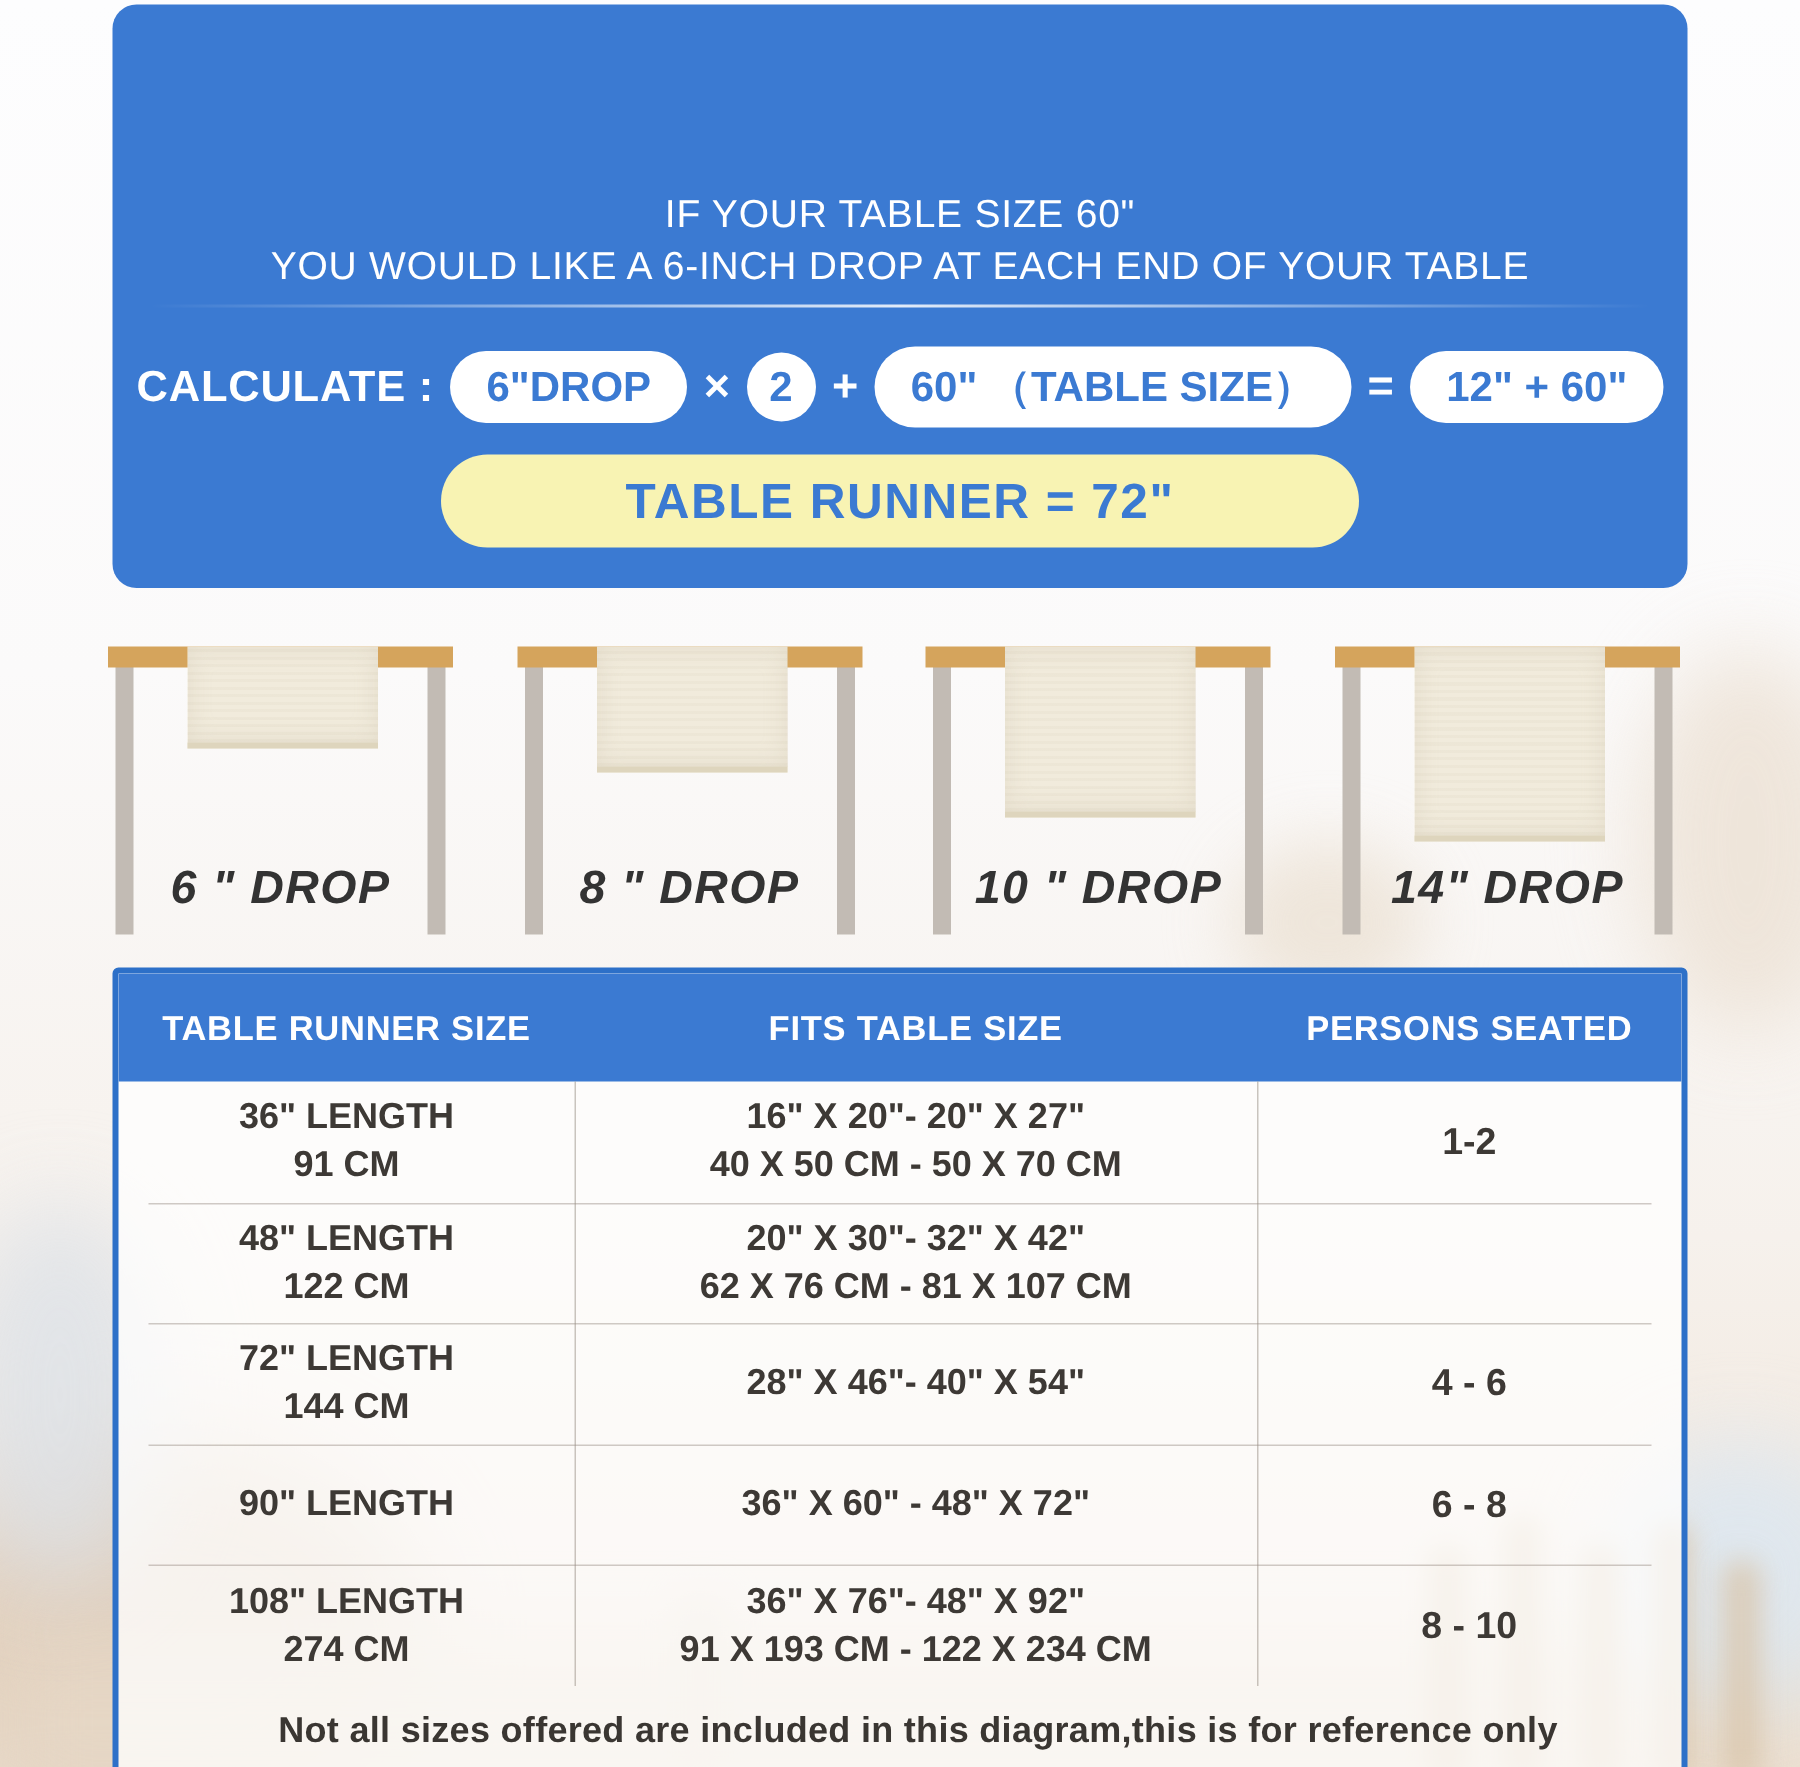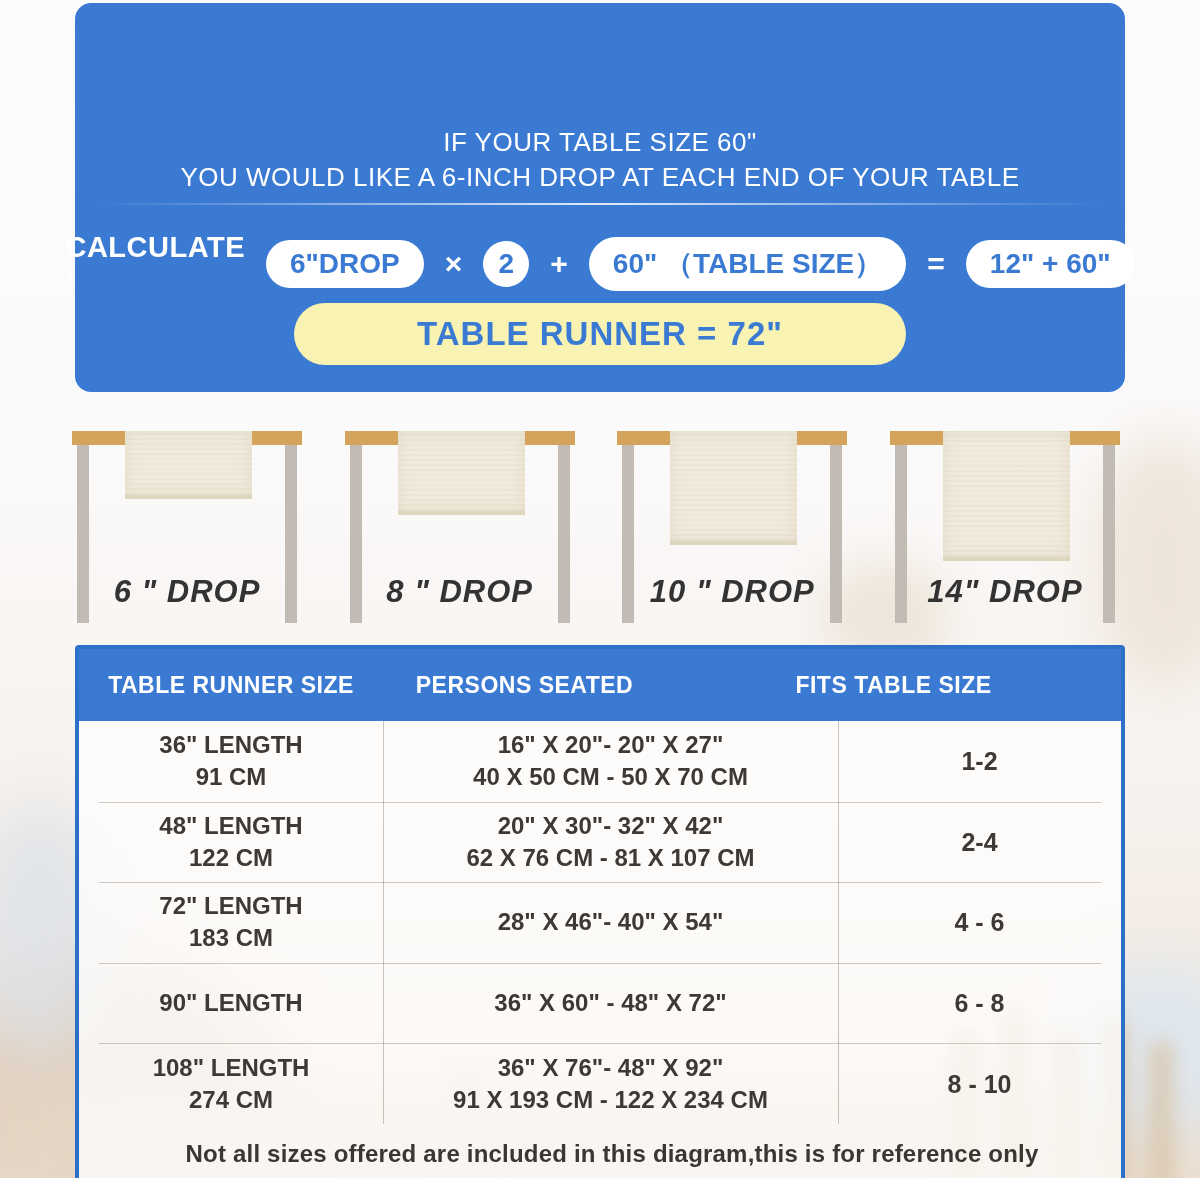--- a/index.html
+++ b/index.html
@@ -40,21 +40,21 @@
     font-size:41px; font-weight:bold; font-style:italic; letter-spacing:1px;
     color:var(--title-ink,#404040); transform:scaleY(1.06); white-space:nowrap;
   }
   .sub { position:absolute; left:0; width:100%; text-align:center;
          color:var(--white,#fff); font-size:26px; letter-spacing:.5px; }
   .sub1 { top:124px; }
   .sub2 { top:159px; }
   .hr { position:absolute; top:200px; left:25px; right:25px; height:2px;
         background:linear-gradient(90deg,rgba(255,255,255,0),rgba(255,255,255,.85) 50%,rgba(255,255,255,0)); }
   .calc-row { position:absolute; top:228px; left:0; width:100%;
-              display:flex; align-items:center; justify-content:center; gap:21px; }
+              display:flex; align-items:center; justify-content:center; gap:11px; }
   .calc-label { color:var(--white,#fff); font-weight:bold; font-size:29px; letter-spacing:.5px; }
   .pill { background:var(--white,#fff); color:var(--blue,#3b7ad2); font-weight:bold;
           font-size:28px; padding:8px 24px; border-radius:32px; white-space:nowrap; }
   .op { color:var(--white,#fff); font-weight:bold; font-size:30px; }
   .circle { width:46px; height:46px; border-radius:50%; background:var(--white,#fff);
             color:var(--blue,#3b7ad2); font-weight:bold; font-size:28px;
             display:flex; align-items:center; justify-content:center; flex:0 0 auto; }
   .result-pill { position:absolute; top:300px; left:50%; transform:translateX(-50%);
                  width:612px; height:62px; background:var(--yellow,#f8f3b3); border-radius:32px;
                  display:flex; align-items:center; justify-content:center; }
@@ -166,22 +166,22 @@
       <div class="leg r"></div>
       <div class="tabletop"></div>
       <div class="runner d14"></div>
       <div class="drop-label">14" DROP</div>
     </div>
   </section>
 
   <section class="size-panel">
     <div class="size-header">
       <div class="hc col1">TABLE RUNNER SIZE</div>
+      <div class="hc col2">FITS TABLE SIZE</div>
       <div class="hc col3">PERSONS SEATED</div>
-      <div class="hc col2">FITS TABLE SIZE</div>
     </div>
     <div class="size-body">
       <div class="vline v1"></div>
       <div class="vline v2"></div>
 
       <div class="trow">
         <div class="cell col1">
           <div>36" LENGTH</div>
           <div>91 CM</div>
         </div>
@@ -194,27 +194,26 @@
 
       <div class="trow">
         <div class="cell col1">
           <div>48" LENGTH</div>
           <div>122 CM</div>
         </div>
         <div class="cell col2">
           <div>20" X 30"- 32" X 42"</div>
           <div>62 X 76 CM - 81 X 107 CM</div>
         </div>
-        <div class="cell col3 persons">2-4</div>
       </div>
 
       <div class="trow">
         <div class="cell col1">
           <div>72" LENGTH</div>
-          <div>183 CM</div>
+          <div>144 CM</div>
         </div>
         <div class="cell col2">
           <div>28" X 46"- 40" X 54"</div>
         </div>
         <div class="cell col3 persons">4 - 6</div>
       </div>
 
       <div class="trow">
         <div class="cell col1">
           <div>90" LENGTH</div>

